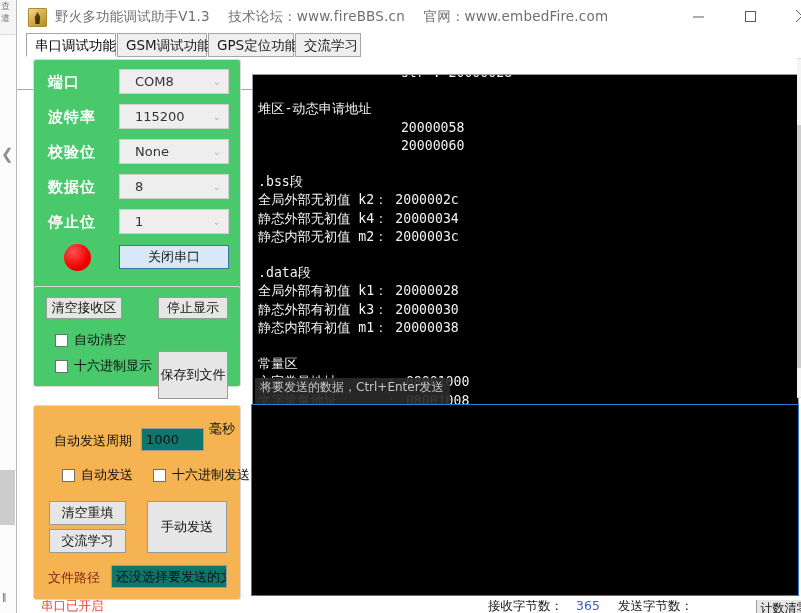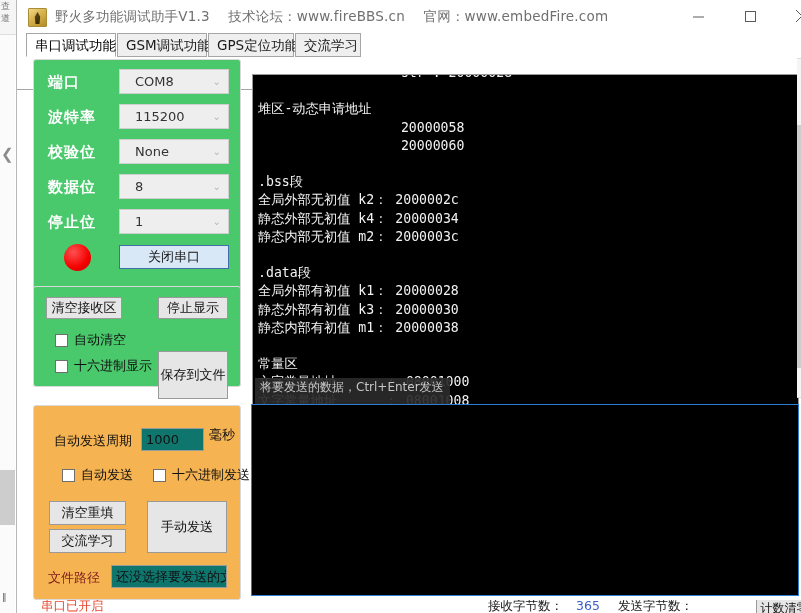--- a/index.html
+++ b/index.html
@@ -295,21 +295,21 @@
         <span class="chk-box"></span>
         <span class="chk-lbl">十六进制显示</span>
       </div>
 
       <div class="btn" style="left:124px;top:40px;width:70px;height:48px;margin-top:24px;">保存到文件</div>
     </div>
 
     <div class="panel panel-orange" id="panel-send">
       <div style="position:absolute;left:20px;top:26px;font-size:13px;color:#111;white-space:nowrap;">自动发送周期</div>
       <div class="txtinput" style="left:107px;top:22px;width:63px;height:23px;">1000</div>
-      <div style="position:absolute;left:175px;top:20px;font-size:13px;color:#111;white-space:nowrap;">毫秒</div>
+      <div style="position:absolute;left:175px;top:14px;font-size:13px;color:#111;white-space:nowrap;">毫秒</div>
 
       <div class="chk-wrap" style="left:28px;top:60px;">
         <span class="chk-box"></span>
         <span class="chk-lbl">自动发送</span>
       </div>
       <div class="chk-wrap" style="left:119px;top:60px;">
         <span class="chk-box"></span>
         <span class="chk-lbl">十六进制发送</span>
       </div>
 

